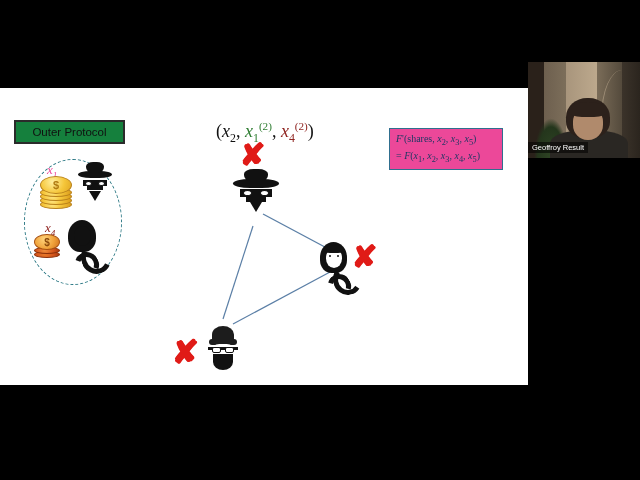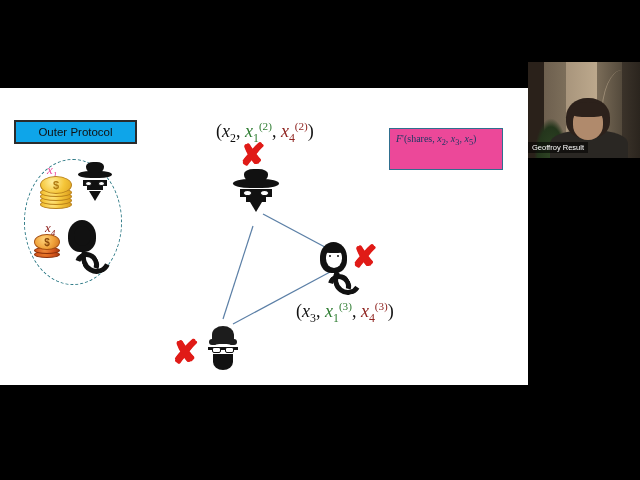--- a/index.html
+++ b/index.html
@@ -66,23 +66,23 @@
     right: 0;
     bottom: 0;
     background: #ffffff;
   }
 
   
   #outer-protocol-box {
     position: absolute;
     left: 14px;
     top: 6px;
-    width: 123px;
+    width: 111px;
     height: 24px;
-    background: #0ea5e9;
+    background: #15803d;
     border: 2px solid #2b2b2b;
     box-sizing: border-box;
     display: flex;
     align-items: center;
     justify-content: center;
   }
   #outer-protocol-label {
     font-size: 11.5px;
     color: #111111;
     font-family: "Liberation Sans", sans-serif;
@@ -428,20 +428,23 @@
         <div class="w-hair-back" style="left:2px; top:2px; width:28px; height:32px;"></div>
         <div class="w-face" style="left:8px; top:8px; width:17px; height:20px; background:#111111;"></div>
         <div class="w-curl" style="left:15px; top:24px; width:20px; height:22px; transform: rotate(-18deg);"></div>
         <div class="w-curl" style="left:9px; top:34px; width:14px; height:15px; transform: rotate(155deg);"></div>
       </div>
 
       <div id="formula-box">
         <div class="formula-line">
           <span class="fn">F</span>'(shares,&nbsp;<span class="fn">x</span><sub>2</sub>,&nbsp;<span class="fn">x</span><sub>3</sub>,&nbsp;<span class="fn">x</span><sub>5</sub>)
         </div>
+        <div class="formula-line">
+          = <span class="fn">F</span>(<span class="fn">x</span><sub>1</sub>,&nbsp;<span class="fn">x</span><sub>2</sub>,&nbsp;<span class="fn">x</span><sub>3</sub>,&nbsp;<span class="fn">x</span><sub>4</sub>,&nbsp;<span class="fn">x</span><sub>5</sub>)
+        </div>
       </div>
 
       <svg id="edges" viewBox="0 0 528 271" preserveAspectRatio="none">
         <line x1="263" y1="100" x2="338" y2="140" stroke="#5b7fa6" stroke-width="1.2"></line>
         <line x1="253" y1="112" x2="223" y2="205" stroke="#5b7fa6" stroke-width="1.2"></line>
         <line x1="330" y1="158" x2="233" y2="210" stroke="#5b7fa6" stroke-width="1.2"></line>
       </svg>
 
       <div class="tuple-label" style="left:216px; top:6px;">
         (<i>x</i><sub>2</sub>, <i class="g">x</i><sub class="g">1</sub><sup class="g">(2)</sup>, <i class="r">x</i><sub class="r">4</sub><sup class="r">(2)</sup>)
@@ -465,23 +468,20 @@
         <div class="w-face" style="left:8px; top:7px; width:16px; height:19px;"></div>
         <div class="w-bangs" style="left:6px; top:3px; width:20px; height:8px;"></div>
         <div class="w-eye" style="left:11px; top:13px; width:2.4px; height:2.4px;"></div>
         <div class="w-eye" style="left:19px; top:13px; width:2.4px; height:2.4px;"></div>
         <div class="w-curl" style="left:15px; top:22px; width:19px; height:21px; transform: rotate(-10deg);"></div>
         <div class="w-curl" style="left:10px; top:32px; width:13px; height:14px; transform: rotate(150deg);"></div>
       </div>
 
       <div class="red-x" style="left:352px; top:128px; font-size:30px;">✘</div>
 
-      <div class="tuple-label" style="left:296px; top:186px;">
-        (<i>x</i><sub>3</sub>, <i class="g">x</i><sub class="g">1</sub><sup class="g">(3)</sup>, <i class="r">x</i><sub class="r">4</sub><sup class="r">(3)</sup>)
-      </div>
 
       <div class="red-x" style="left:172px; top:222px; font-size:32px;">✘</div>
 
       <div class="figure" style="left:204px; top:212px; width:40px; height:52px;">
         <div class="h-beanie" style="left:8px; top:0px; width:22px; height:17px;"></div>
         <div class="h-beanie-band" style="left:5px; top:13px; width:28px; height:6px;"></div>
         <div class="h-face" style="left:7px; top:18px; width:24px; height:22px;"></div>
         <div class="h-glasses-bar" style="left:4px; top:21px; width:30px; height:3px;"></div>
         <div class="h-lens" style="left:8px; top:21px; width:9px; height:6px;"></div>
         <div class="h-lens" style="left:21px; top:21px; width:9px; height:6px;"></div>

